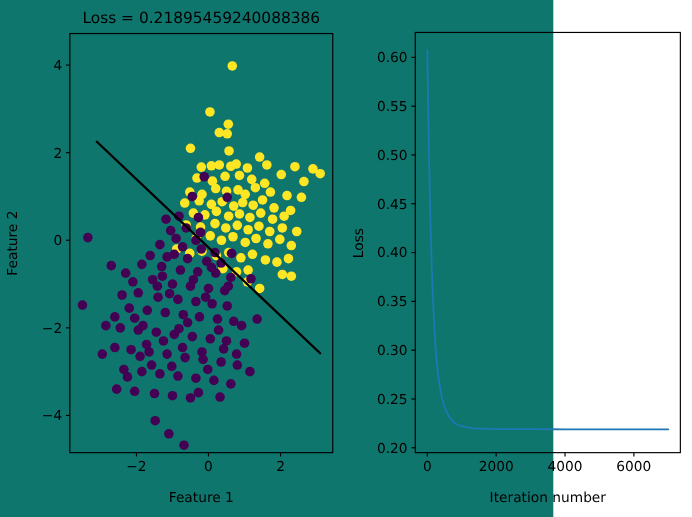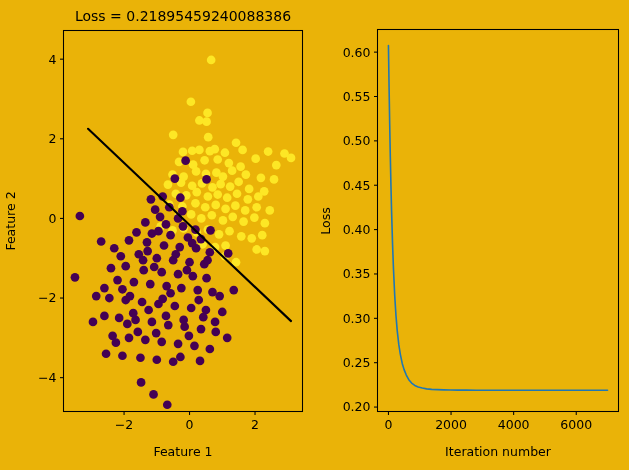--- a/index.html
+++ b/index.html
@@ -10,23 +10,23 @@
   body {
     width: 629px;
     height: 470px;
     font-family: "DejaVu Sans", sans-serif;
     overflow: hidden;
     position: relative;
   }
   #figure {
     position: absolute;
     left: 0; top: 0;
-    width: 629px;
+    width: 503px;
     height: 470px;
-    background: #eab308;
+    background: #0f766e;
   }
   svg.fig {
     display: block;
     width: 629px;
     height: 470px;
   }
   text {
     font-family: "DejaVu Sans", sans-serif;
     fill: #000000;
   }

